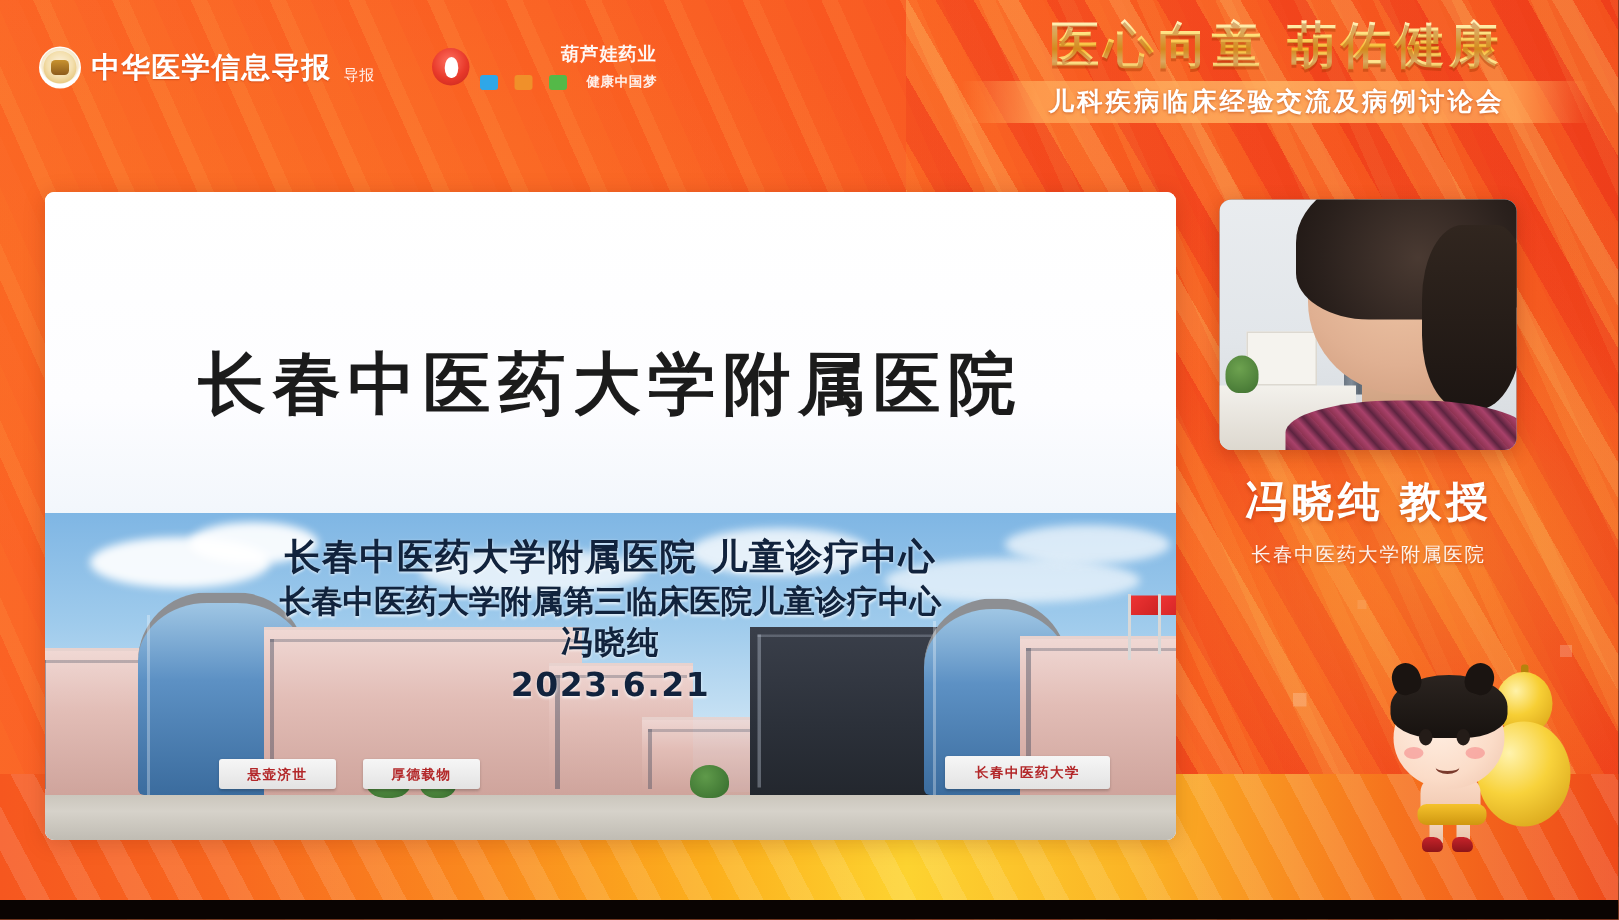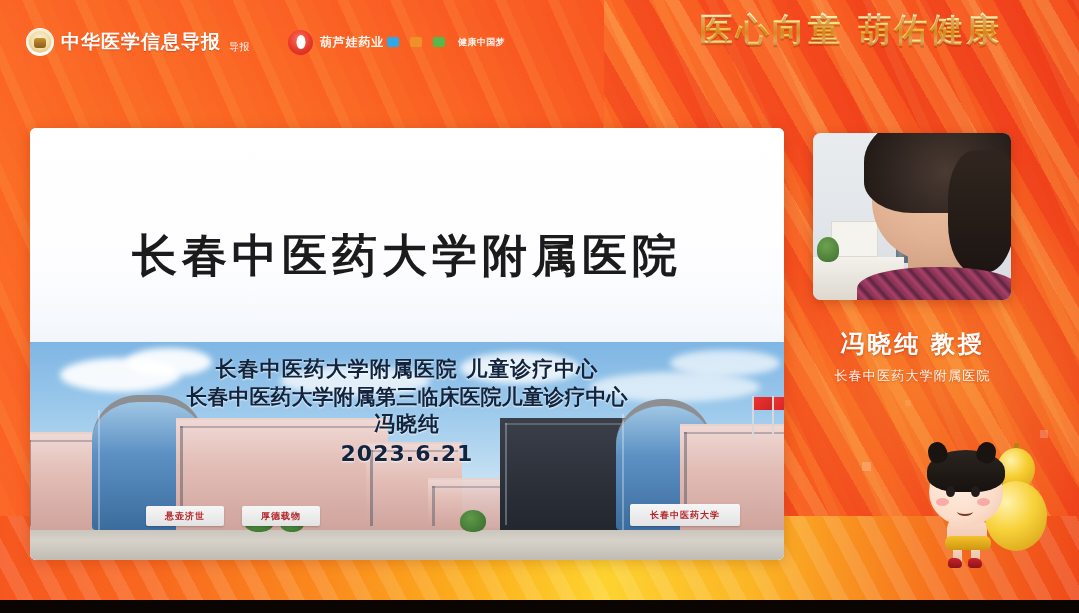--- a/index.html
+++ b/index.html
@@ -150,21 +150,21 @@
     width: 25px; height: 25px; border-radius: 50%;
     background: radial-gradient(circle at 46% 36%, #ff7060 0%, #e8392a 55%, #c5241c 100%);
     position: relative; flex: none;
   }
   .logo2-mark::after {
     content:""; position:absolute; left:50%; top:50%;
     transform:translate(-50%,-50%);
     width:9px; height:14px; border-radius: 50% 50% 46% 46%;
     background:#fff;
   }
-  .logo2-text { display:flex; flex-direction:row; gap:3px; }
+  .logo2-text { display:flex; flex-direction:column; gap:3px; }
   .logo2-line1 {
     color:#fff; font-size:12px; font-weight:700; letter-spacing:.8px;
     white-space:nowrap; opacity:.95;
   }
   .logo2-line2 { display:flex; align-items:center; gap:11px; }
   .chip { width:12px; height:10px; border-radius:2px; }
   .chip.a{background:#2fa7e8;} .chip.b{background:#f0902a;} .chip.c{background:#54b948;}
   .logo2-line2 span {
     color:#fff; font-size:9px; font-weight:700; letter-spacing:.4px;
     white-space:nowrap; opacity:.9; margin-left:2px;
@@ -307,21 +307,21 @@
   }
 
   .slide-caption {
     position:absolute; left:0; right:0; top:228px;
     text-align:center;
     font-family:"DejaVu Sans","Liberation Sans",sans-serif;
     color:#11233d;
     font-weight:700;
     text-shadow: 0 1px 2px rgba(255,255,255,.8);
   }
-  .cap-l1 { font-size:21px; letter-spacing:1px; line-height:1.32; }
+  .cap-l1 { font-size:24px; letter-spacing:1px; line-height:1.32; }
   .cap-l2 { font-size:21px; letter-spacing:0px; line-height:1.32; }
   .cap-l3 { font-size:21px; letter-spacing:1px; line-height:1.32; }
   .cap-l4 { font-size:22px; letter-spacing:1px; line-height:1.38; }
 
   
   .video {
     position:absolute;
     left: 813px; top: 133px;
     width: 198px; height: 167px;
     border-radius: 8px;
@@ -388,28 +388,27 @@
   }
 
   
   .speaker {
     position:absolute;
     left: 800px; top: 316px;
     width: 225px;
     text-align:center;
   }
   .speaker-name {
-    font-family:Liberation Sans, sans-serif;
-    font-size: 24px;
+    font-family:Liberation Serif, serif;
+    font-size: 28px;
     font-weight: 700;
     letter-spacing: 3px;
     color:#ffffff;
     text-shadow: 0 1px 3px rgba(150,35,0,.45);
     white-space:nowrap;
-    margin-top:12px;
   }
   .speaker-org {
     margin-top: 7px;
     font-family:"DejaVu Sans","Liberation Sans",sans-serif;
     font-size: 13px;
     font-weight: 400;
     letter-spacing: 1.2px;
     color: rgba(255,255,255,0.92);
     text-shadow: 0 1px 2px rgba(150,35,0,.4);
     white-space:nowrap;
@@ -554,20 +553,23 @@
           <div class="chip c"></div>
           <span>健康中国梦</span>
         </div>
       </div>
     </div>
 
   </div>
 
   <div class="header-title-wrap">
     <div class="header-title">医心向童 葫佑健康</div>
+    <div class="header-sub-band">
+      <div class="header-sub">儿科疾病临床经验交流及病例讨论会</div>
+    </div>
   </div>
 
   <div class="slide">
     <div class="slide-sky"></div>
 
     <div class="slide-title">长春中医药大学附属医院</div>
 
     <div class="slide-photo">
       <div class="ph-sky"></div>
 

